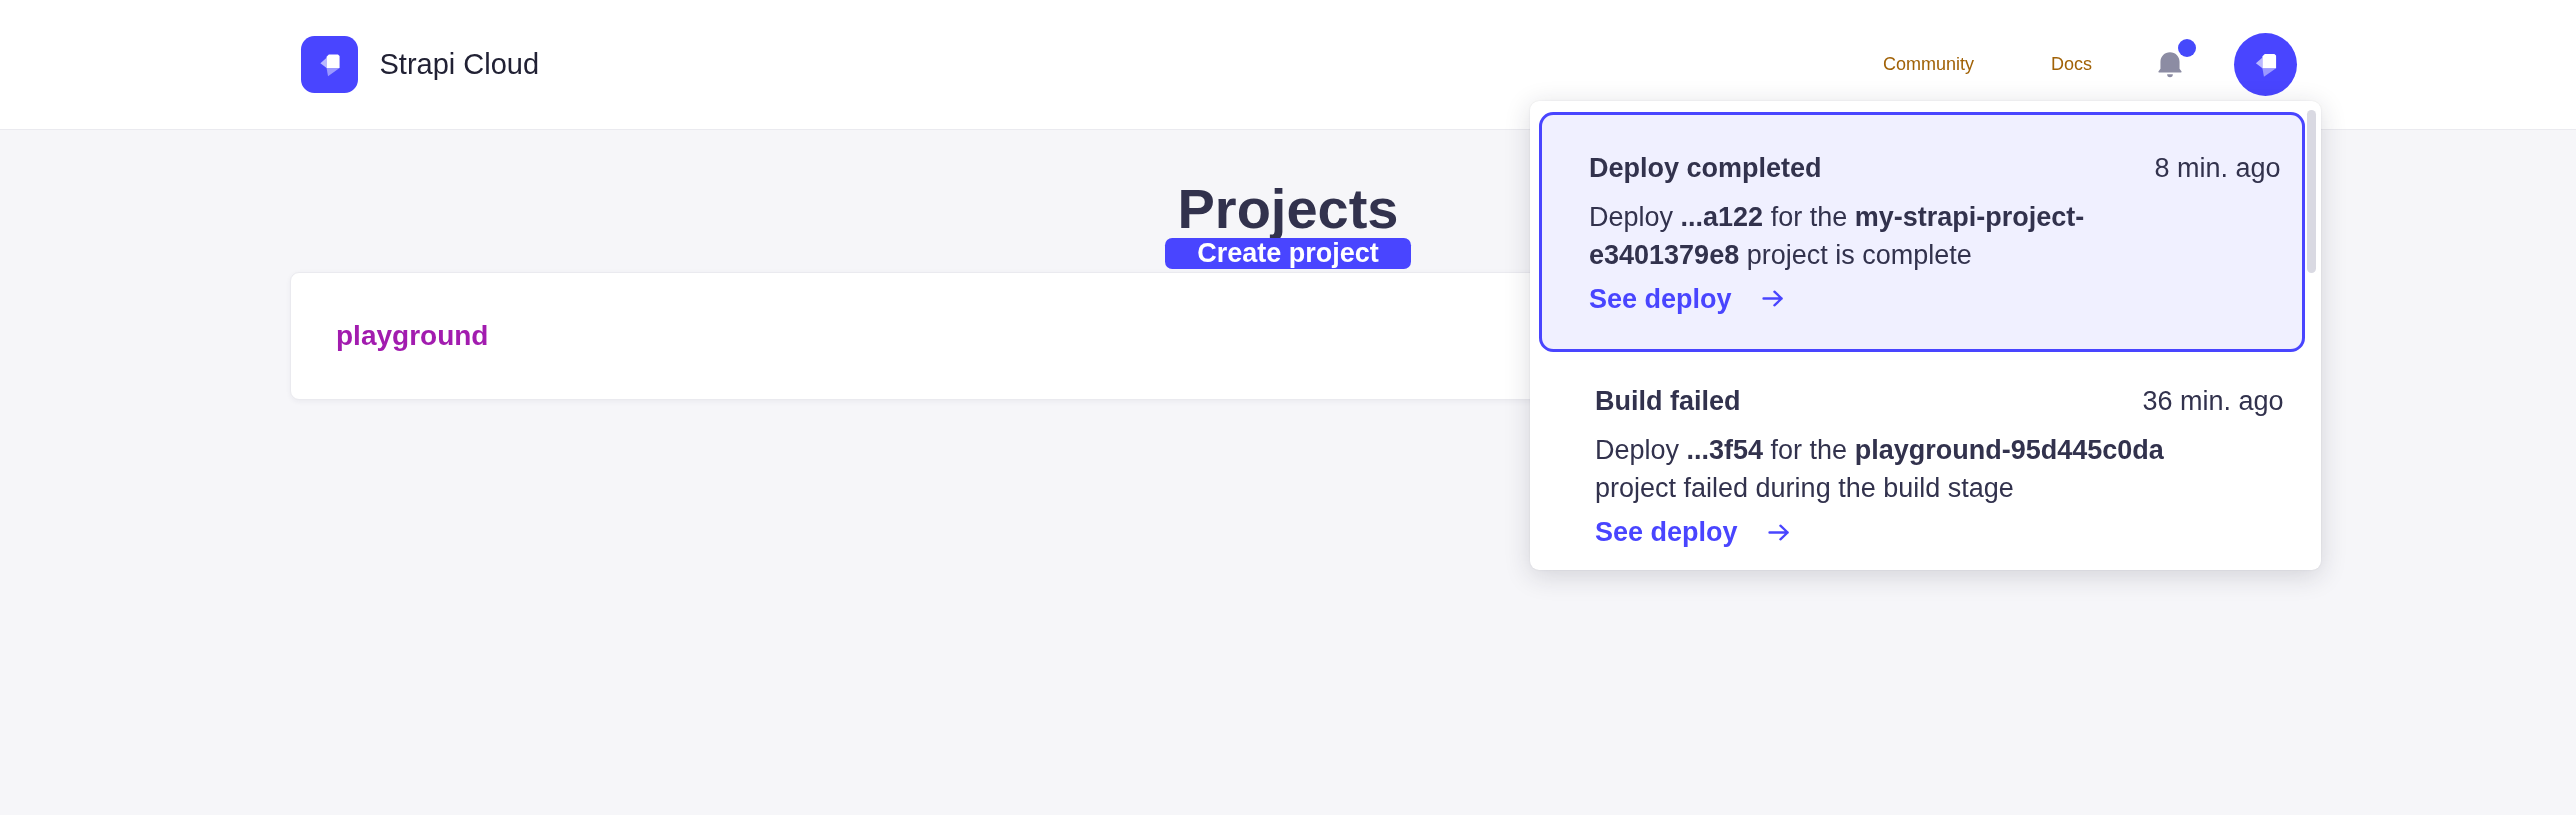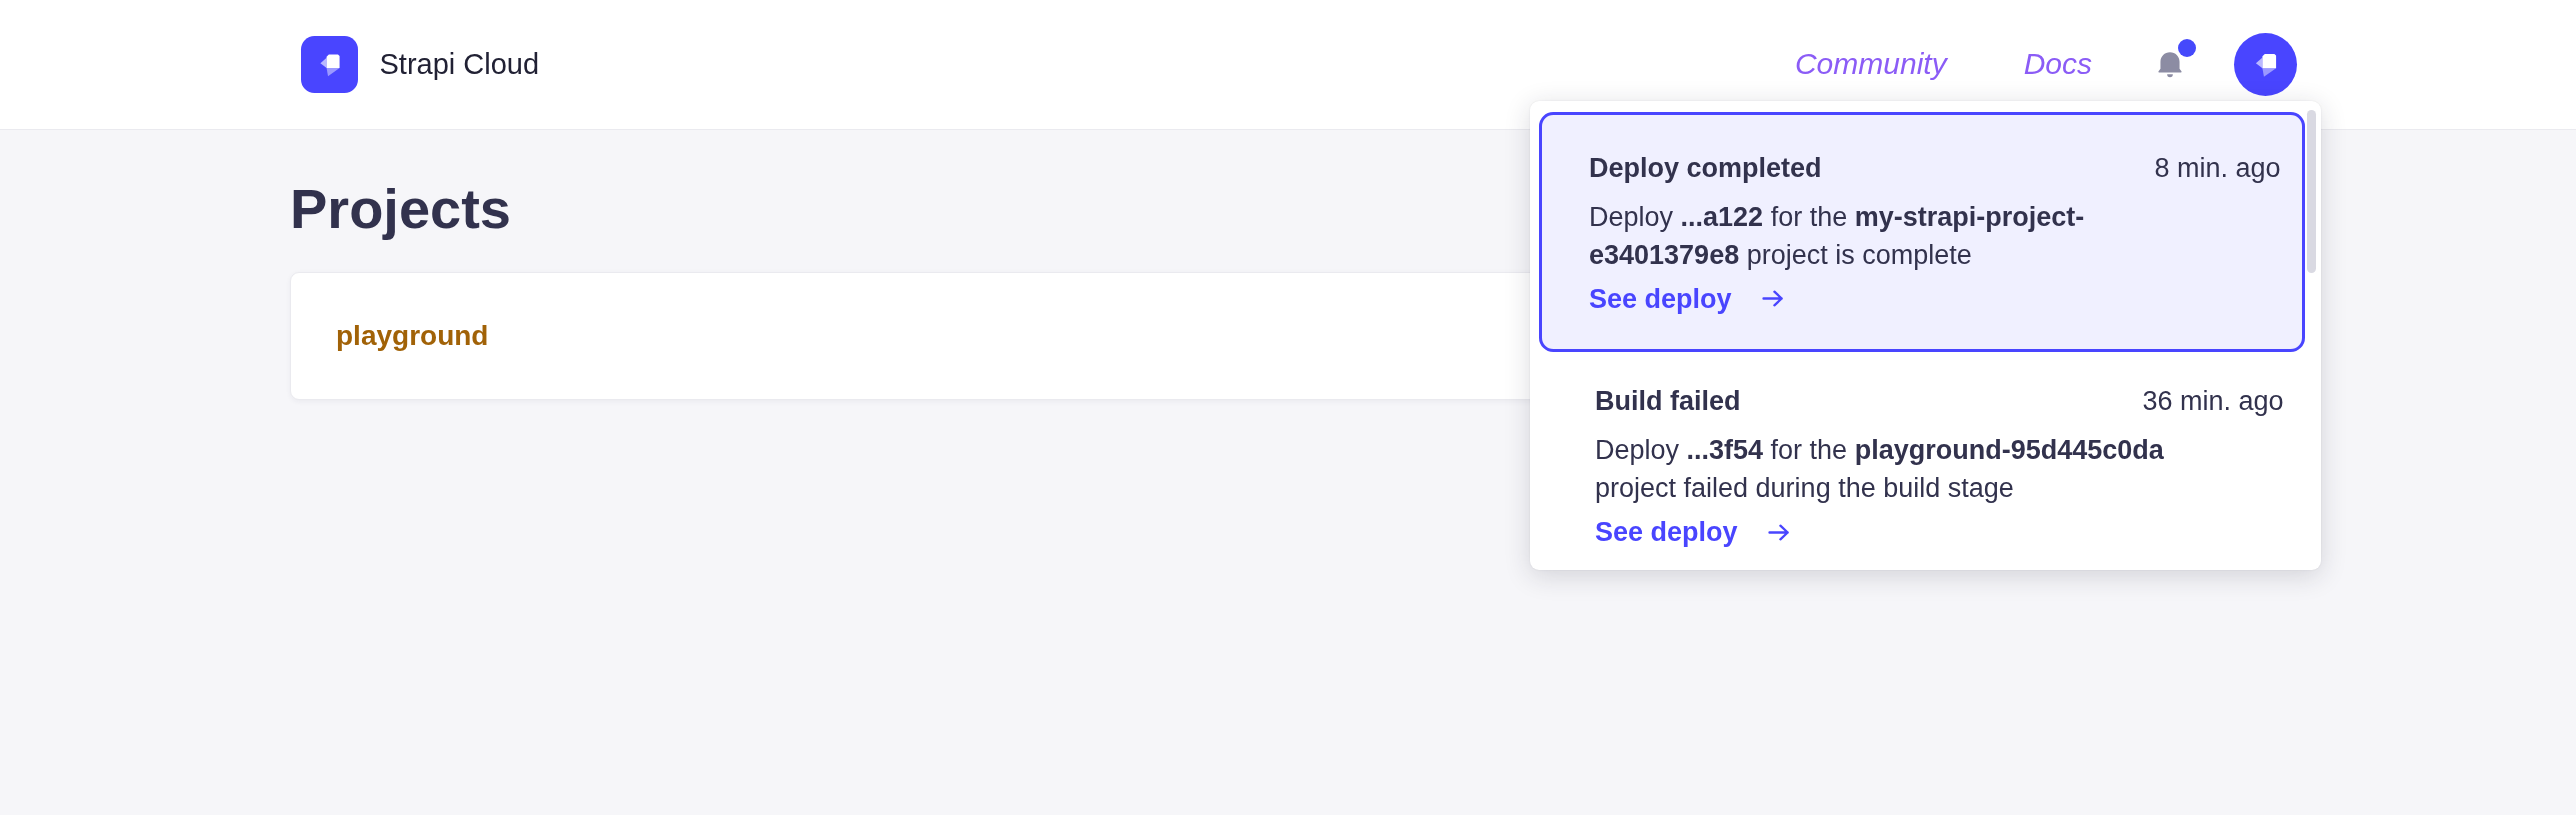--- a/index.html
+++ b/index.html
@@ -32,21 +32,21 @@
   .brand-logo {
     width: 57px; height: 57px;
     background: #4945FF;
     border-radius: 13.4px;
     display: flex; align-items: center; justify-content: center;
   }
   .brand-name { font-size: 29px; font-weight: 500; color: #212134; }
 
   .nav-right { display: flex; align-items: center; }
   .nav-link {
-    font-size: 30px; color: #8b5cf6; text-decoration: none; cursor: pointer; font-style: italic;
+    font-size: 18px; color: #a16207; text-decoration: none; cursor: pointer;
   }
   .nav-link.community { margin-right: 77px; }
   .nav-link.docs { margin-right: 56px; }
   .bell-wrap {
     position: relative;
     width: 43px; height: 43px;
     margin-right: 43px;
     display: flex; align-items: center; justify-content: center;
     cursor: pointer;
     background: none; border: none;
@@ -61,20 +61,21 @@
     background: #4945FF;
     display: flex; align-items: center; justify-content: center;
     cursor: pointer; border: none;
   }
 
   
   .heading-row {
     margin-top: 49px;
     display: flex; align-items: center; justify-content: space-between;
     height: 59px;
+    flex-direction: column;
   }
   .page-title { font-size: 56px; line-height: 59px; font-weight: 700; color: #32324D; }
   .create-btn {
     height: 59px;
     background: #4945FF; color: #FFFFFF;
     font-family: inherit; font-size: 27px; font-weight: 600;
     border: none; border-radius: 7.2px;
     padding: 0 32px;
     display: flex; align-items: center;
     cursor: pointer;
@@ -84,21 +85,21 @@
   .project-card {
     margin-top: 34px;
     height: 128px;
     background: #FFFFFF;
     border: 0.9px solid #EAEAEF;
     border-radius: 9px;
     box-shadow: 0 1.8px 5.4px rgba(33,33,82,0.05);
     display: flex; align-items: center; justify-content: space-between;
     padding: 0 45px;
   }
-  .project-name { font-size: 28px; font-weight: 600; color: #a16207; }
+  .project-name { font-size: 28px; font-weight: 600; color: #a21caf; }
   .more-btn {
     width: 56px; height: 56px;
     background: #FFFFFF;
     border: 0.9px solid #DCDCE4;
     border-radius: 7.2px;
     display: flex; align-items: center; justify-content: center;
     gap: 5.4px;
     cursor: pointer;
   }
   .more-btn .dot { width: 6.3px; height: 6.3px; border-radius: 50%; background: #7B7B95; }

